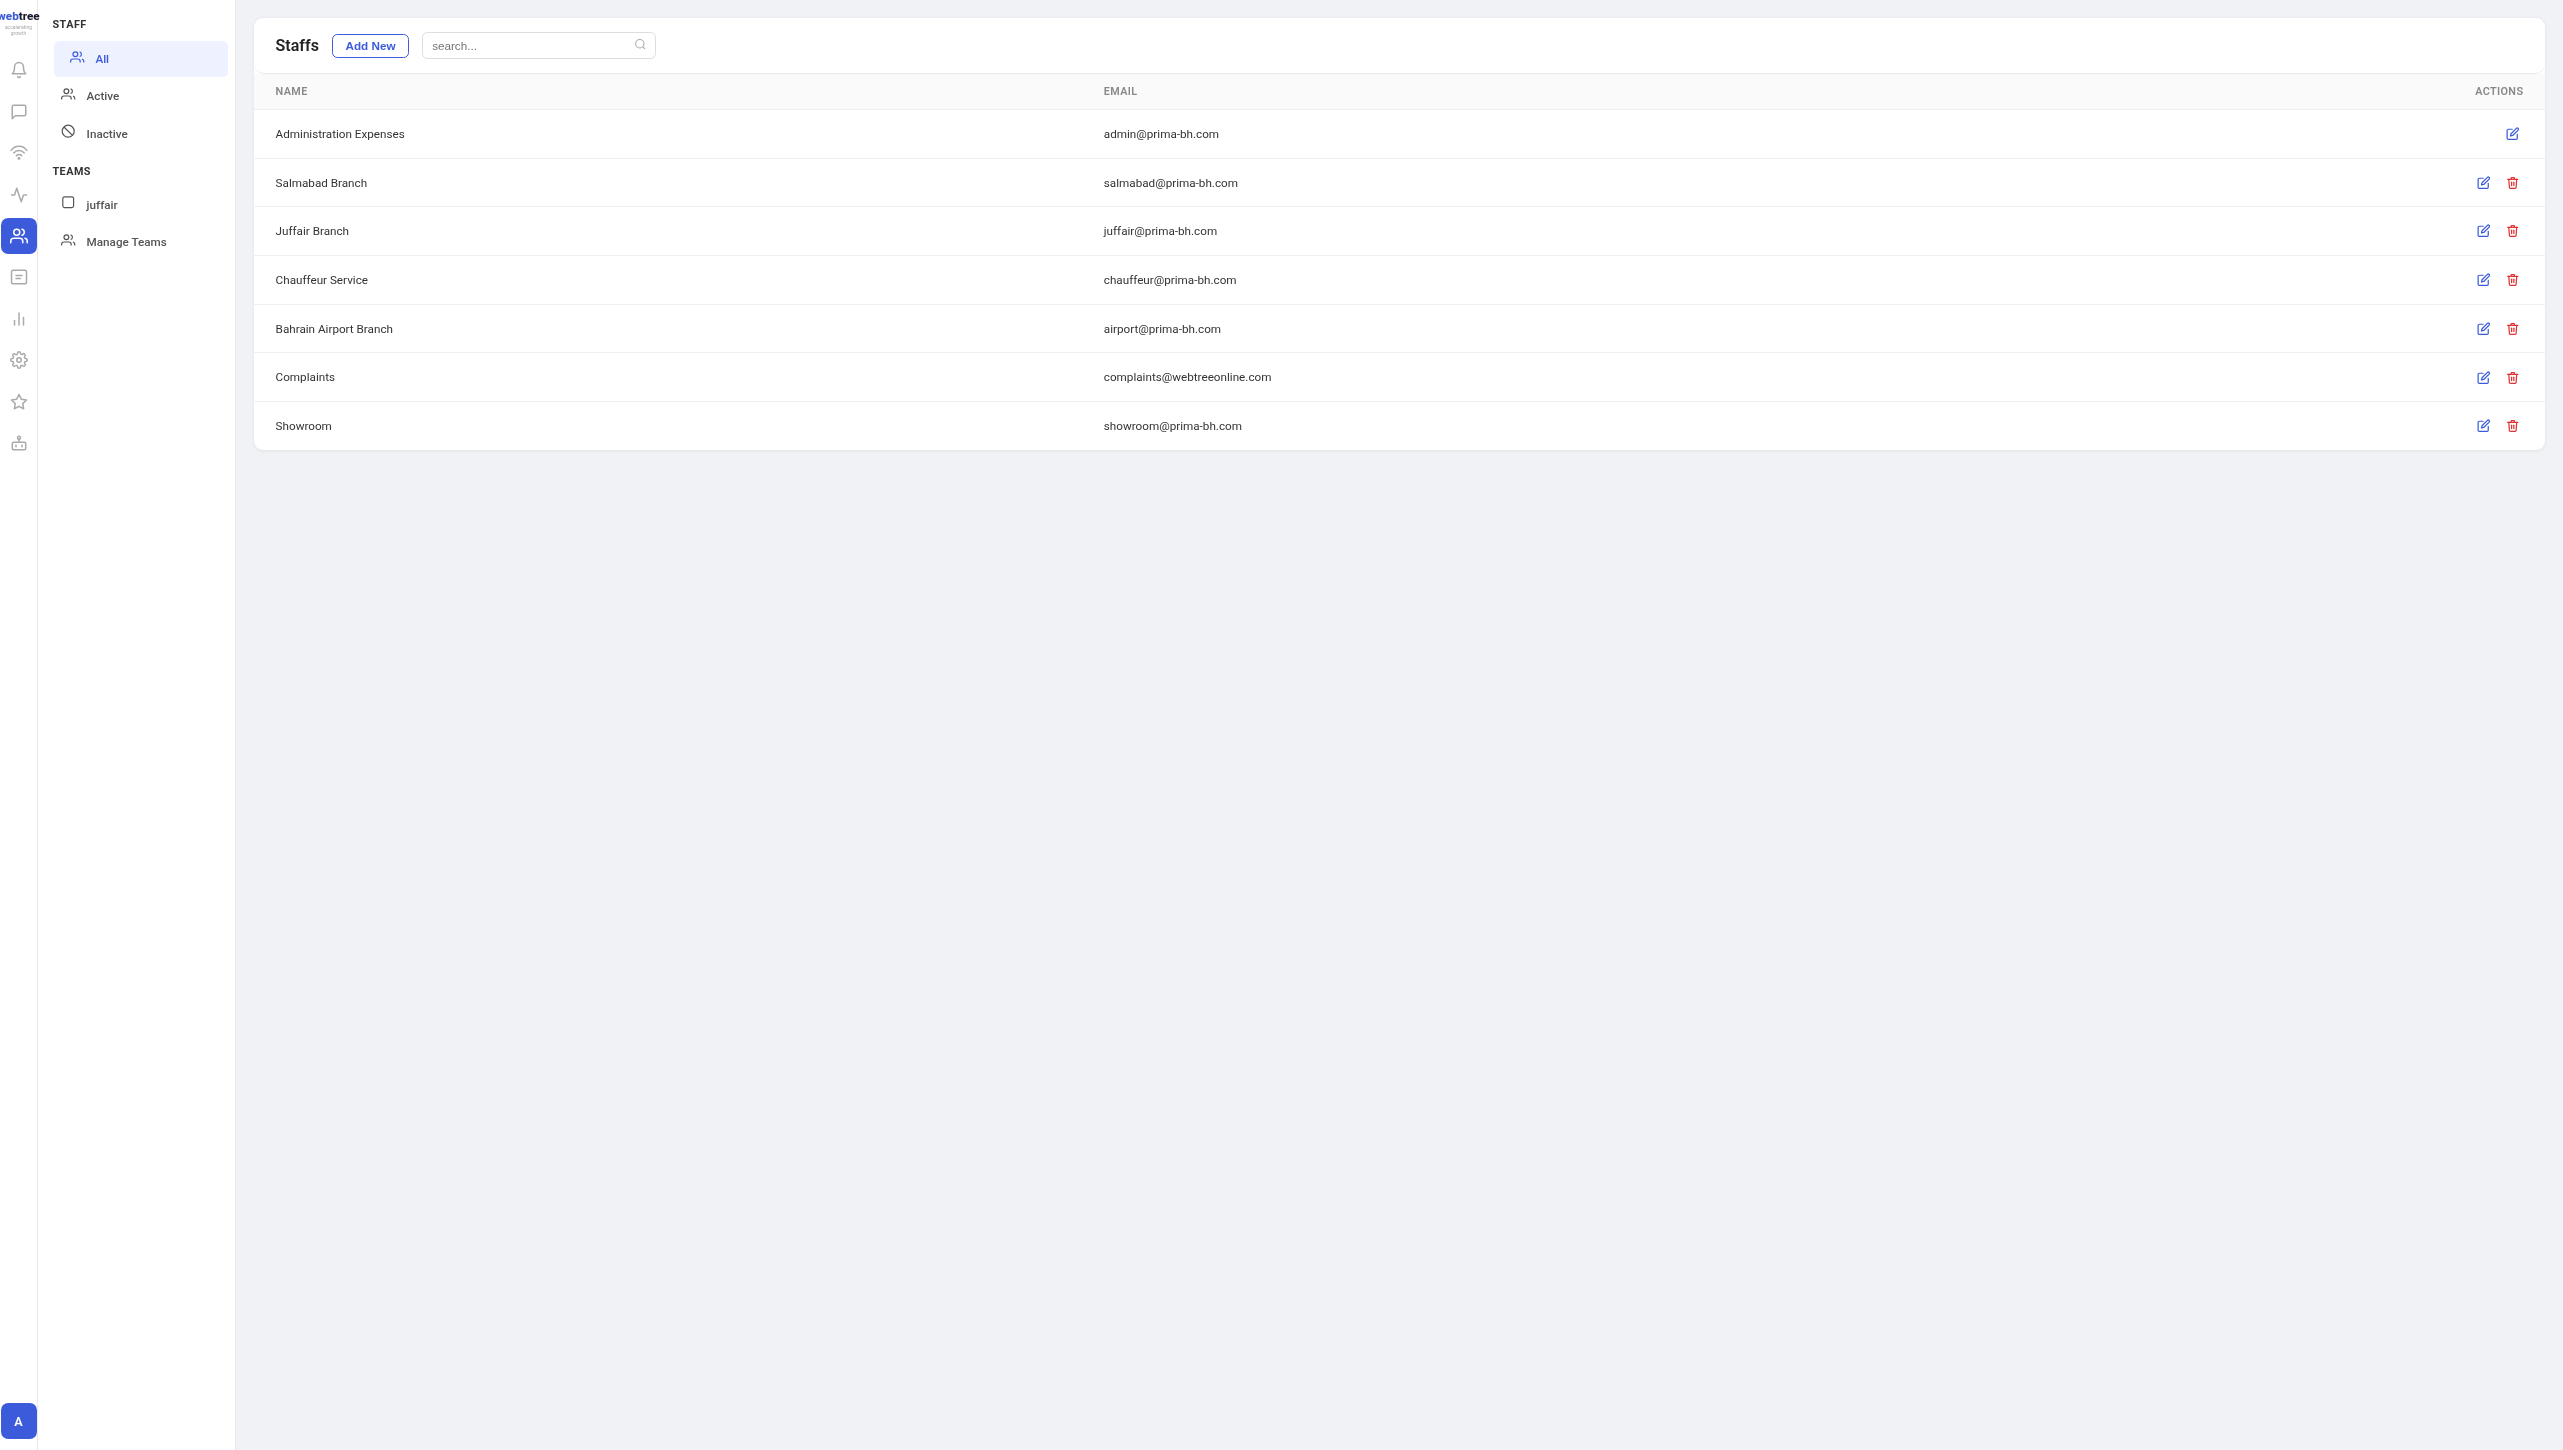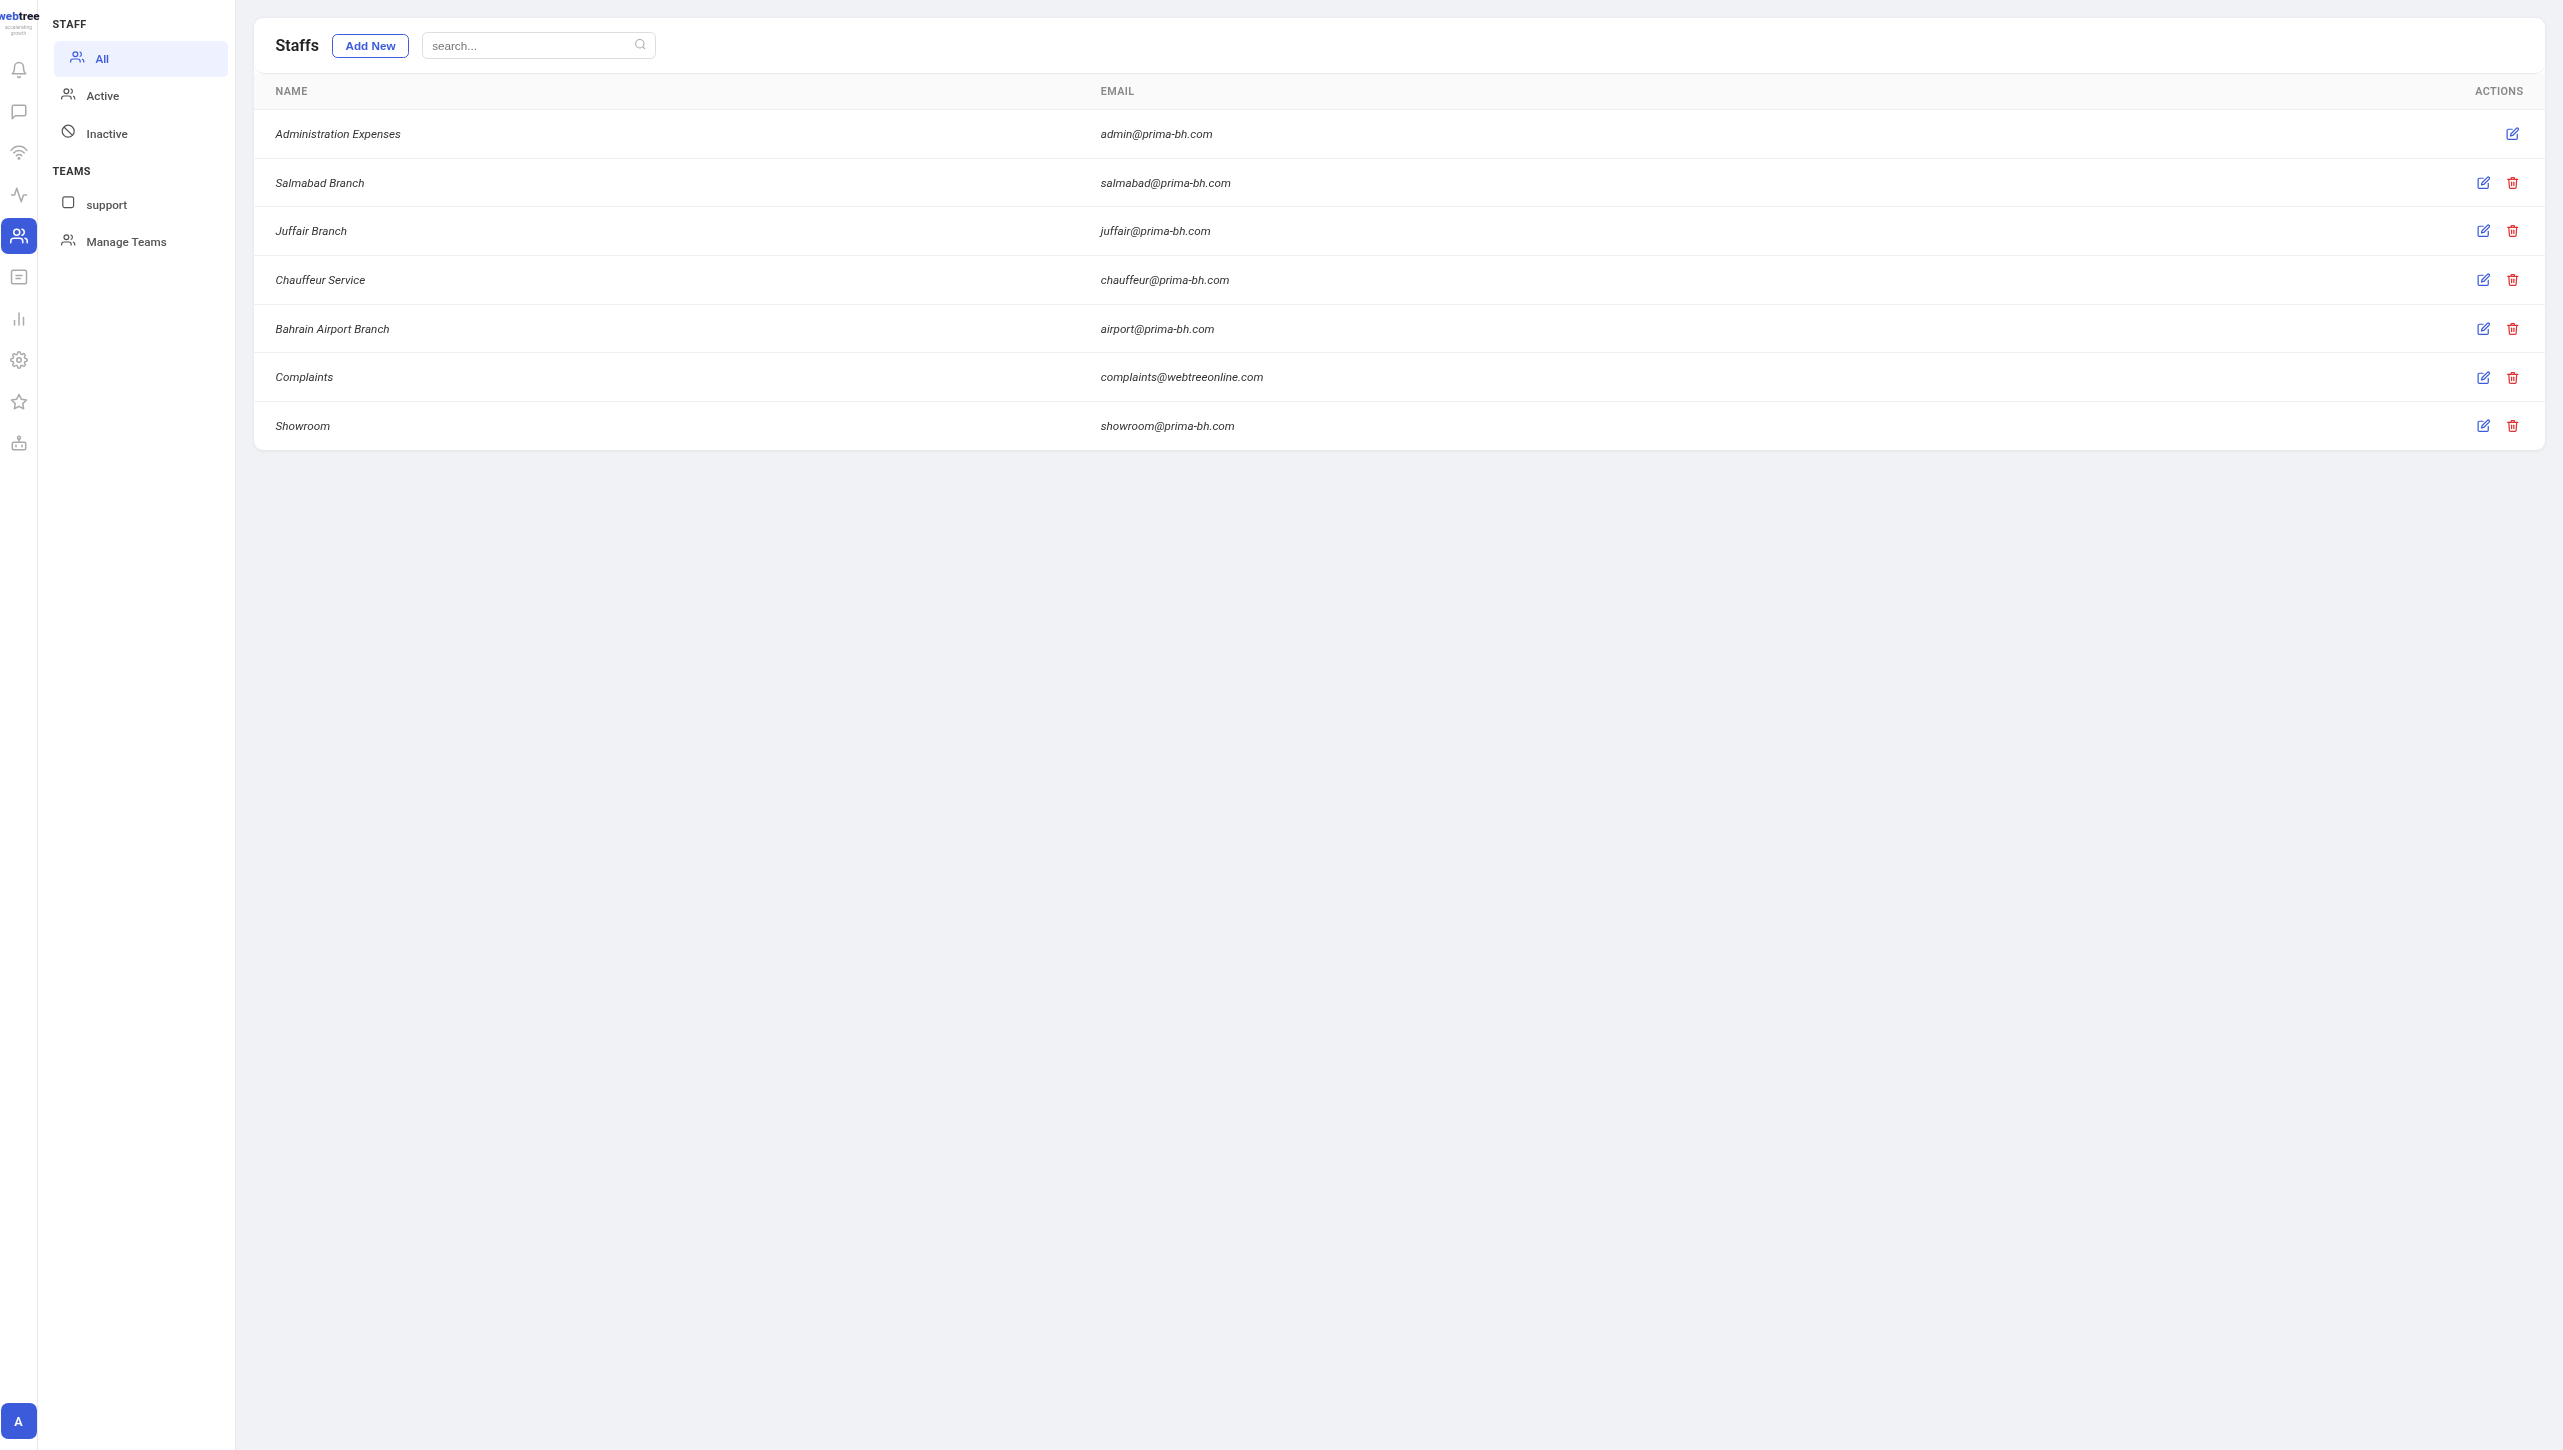--- a/index.html
+++ b/index.html
@@ -177,21 +177,20 @@
       border-bottom: 0.9px solid #eee;
       text-transform: uppercase;
       letter-spacing: 0.4px;
     }
     .data-table th.col-actions { text-align: right; }
     .data-table td {
       padding: 13.5px 21.6px;
       font-size: 11.7px;
       color: #333;
       border-bottom: 0.9px solid #f0f0f0;
-      font-style: italic;
     }
     .data-table tr:last-child td { border-bottom: none; }
     .action-btn {
       background: none;
       border: none;
       cursor: pointer;
       padding: 3.6px;
       border-radius: 3.6px;
       font-size: 12.6px;
       display: flex;
@@ -332,21 +331,21 @@
   </div>
 
   <div class="sidebar-teams-title">Teams</div>
 
   <div class="sidebar-item">
     <span class="si-icon">
       <svg width="14.4" height="14.4" viewBox="0 0 24 24" fill="none" stroke="currentColor" stroke-width="2">
           <rect x="3" y="3" width="18" height="18" rx="3"></rect>
         </svg>
     </span>
-    <span>support</span>
+    <span>juffair</span>
   </div>
 
   <div class="sidebar-item">
     <span class="si-icon">
       <svg width="14.4" height="14.4" viewBox="0 0 24 24" fill="none" stroke="currentColor" stroke-width="2">
           <path d="M17 21v-2a4 4 0 0 0-4-4H5a4 4 0 0 0-4 4v2"></path>
           <circle cx="9" cy="7" r="4"></circle>
           <path d="M23 21v-2a4 4 0 0 0-3-3.87"></path>
           <path d="M16 3.13a4 4 0 0 1 0 7.75"></path>
         </svg>

